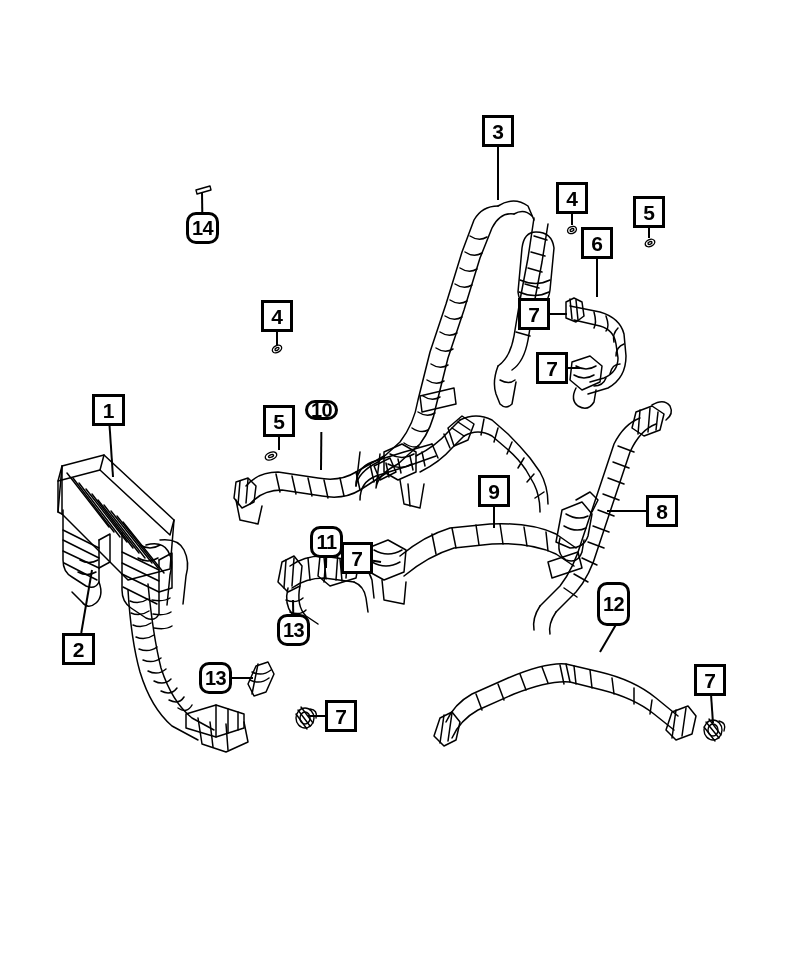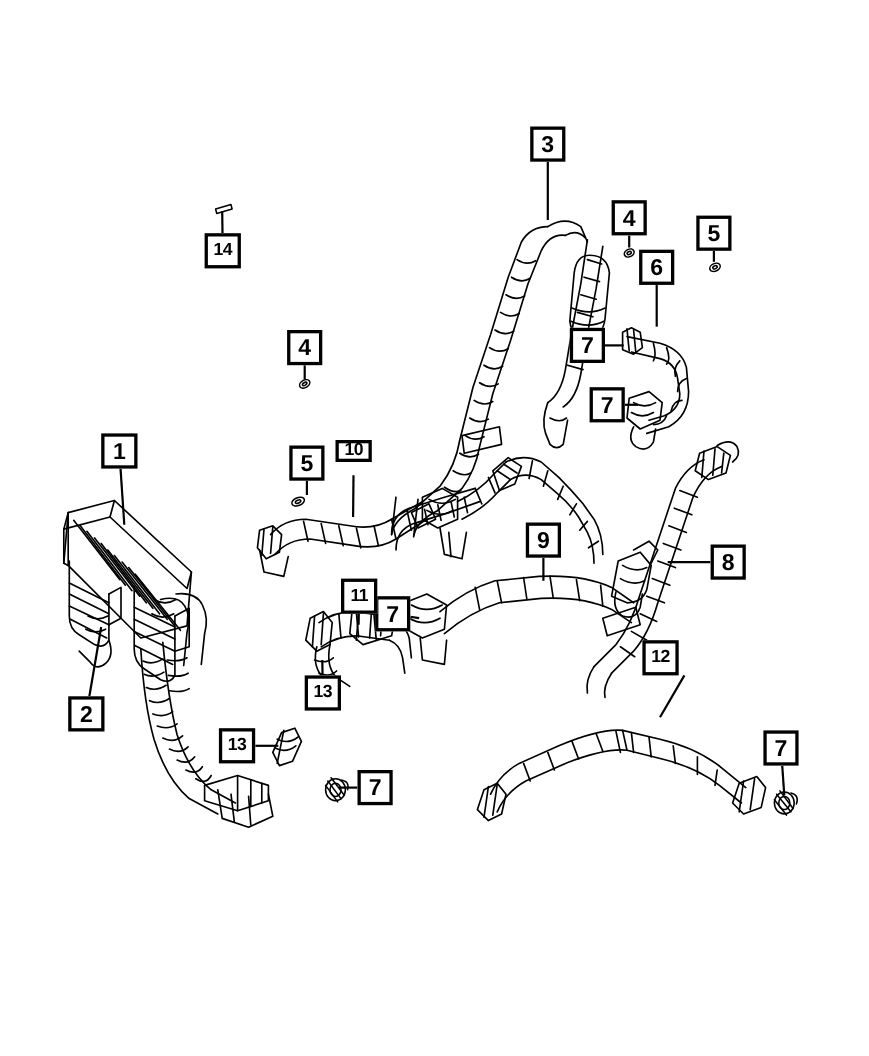--- a/index.html
+++ b/index.html
@@ -35,21 +35,21 @@
     font-weight: bold;
     text-align: center;
     line-height: 1;
     display: flex;
     align-items: center;
     justify-content: center;
     z-index: 20;
     user-select: none;
   }
   .callout.w1 { width: 32px; height: 32px; font-size: 21px; }
-  .callout.w2 { width: 33px; height: 32px; font-size: 16px; letter-spacing: -0.5px; }
+  .callout.w2 { width: 33px; height: 32px; font-size: 20px; letter-spacing: -0.5px; border-radius: 10px; }
 </style>
 </head>
 <body>
 
 <div id="diagram">
 
   <svg id="artwork" viewBox="0 0 790 960" xmlns="http://www.w3.org/2000/svg">
     <defs>
       <g id="ribs"></g>
     </defs>
@@ -458,21 +458,21 @@
       </div>
       <div class="callout w1" style="left: 478px; top: 475px; width: 32px; height: 32px;">
         <span>9</span>
       </div>
       <div class="callout w2" style="left: 305px; top: 400px; width: 33px; height: 20px;">
         <span>10</span>
       </div>
       <div class="callout w2" style="left: 310px; top: 526px; width: 33px; height: 32px;">
         <span>11</span>
       </div>
-      <div class="callout w2" style="left: 584px; top: 582px; width: 33px; height: 32px;">
+      <div class="callout w2" style="left: 597px; top: 582px; width: 33px; height: 44px;">
         <span>12</span>
       </div>
       <div class="callout w2" style="left: 199px; top: 662px; width: 33px; height: 32px;">
         <span>13</span>
       </div>
       <div class="callout w2" style="left: 277px; top: 614px; width: 33px; height: 32px;">
         <span>13</span>
       </div>
       <div class="callout w2" style="left: 186px; top: 212px; width: 33px; height: 32px;">
         <span>14</span>

